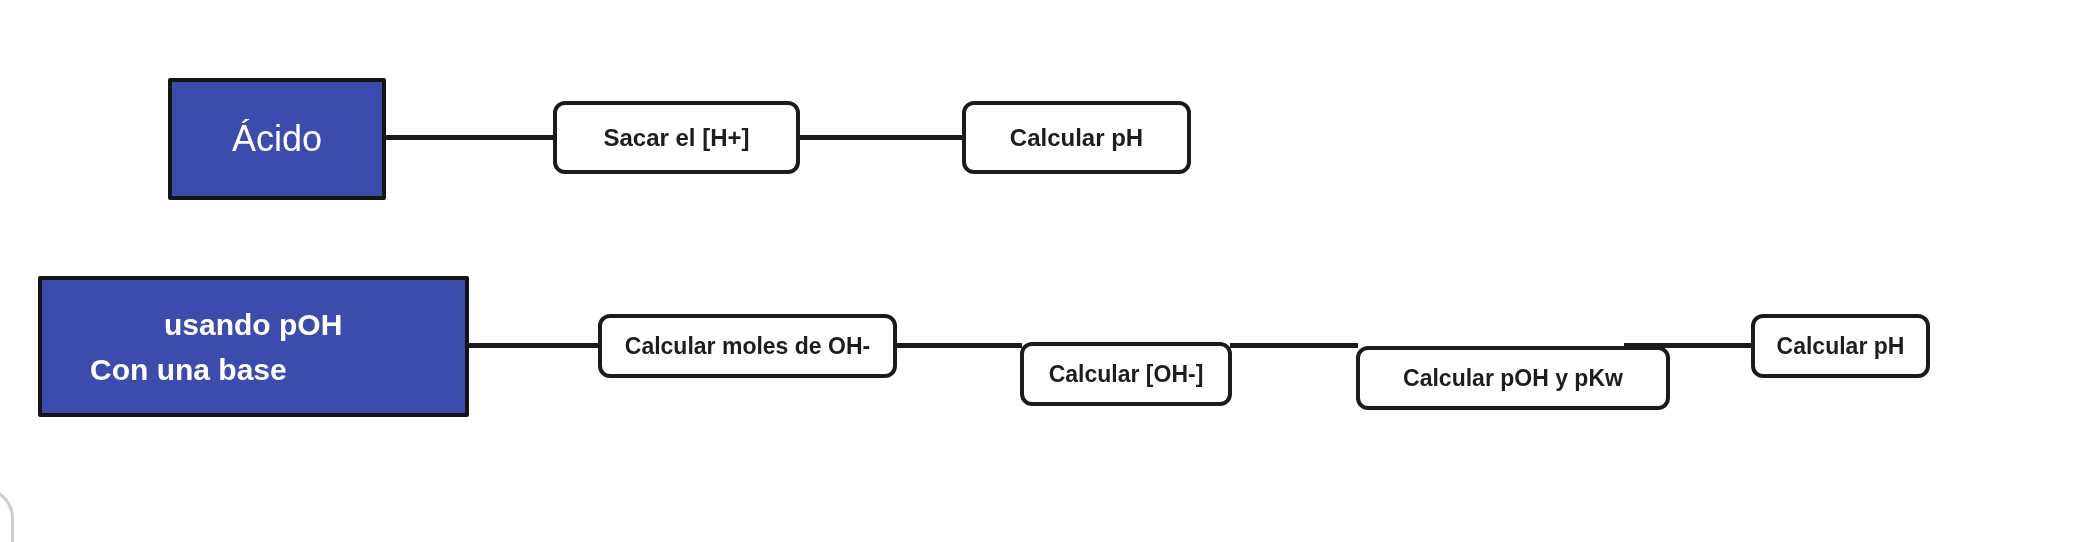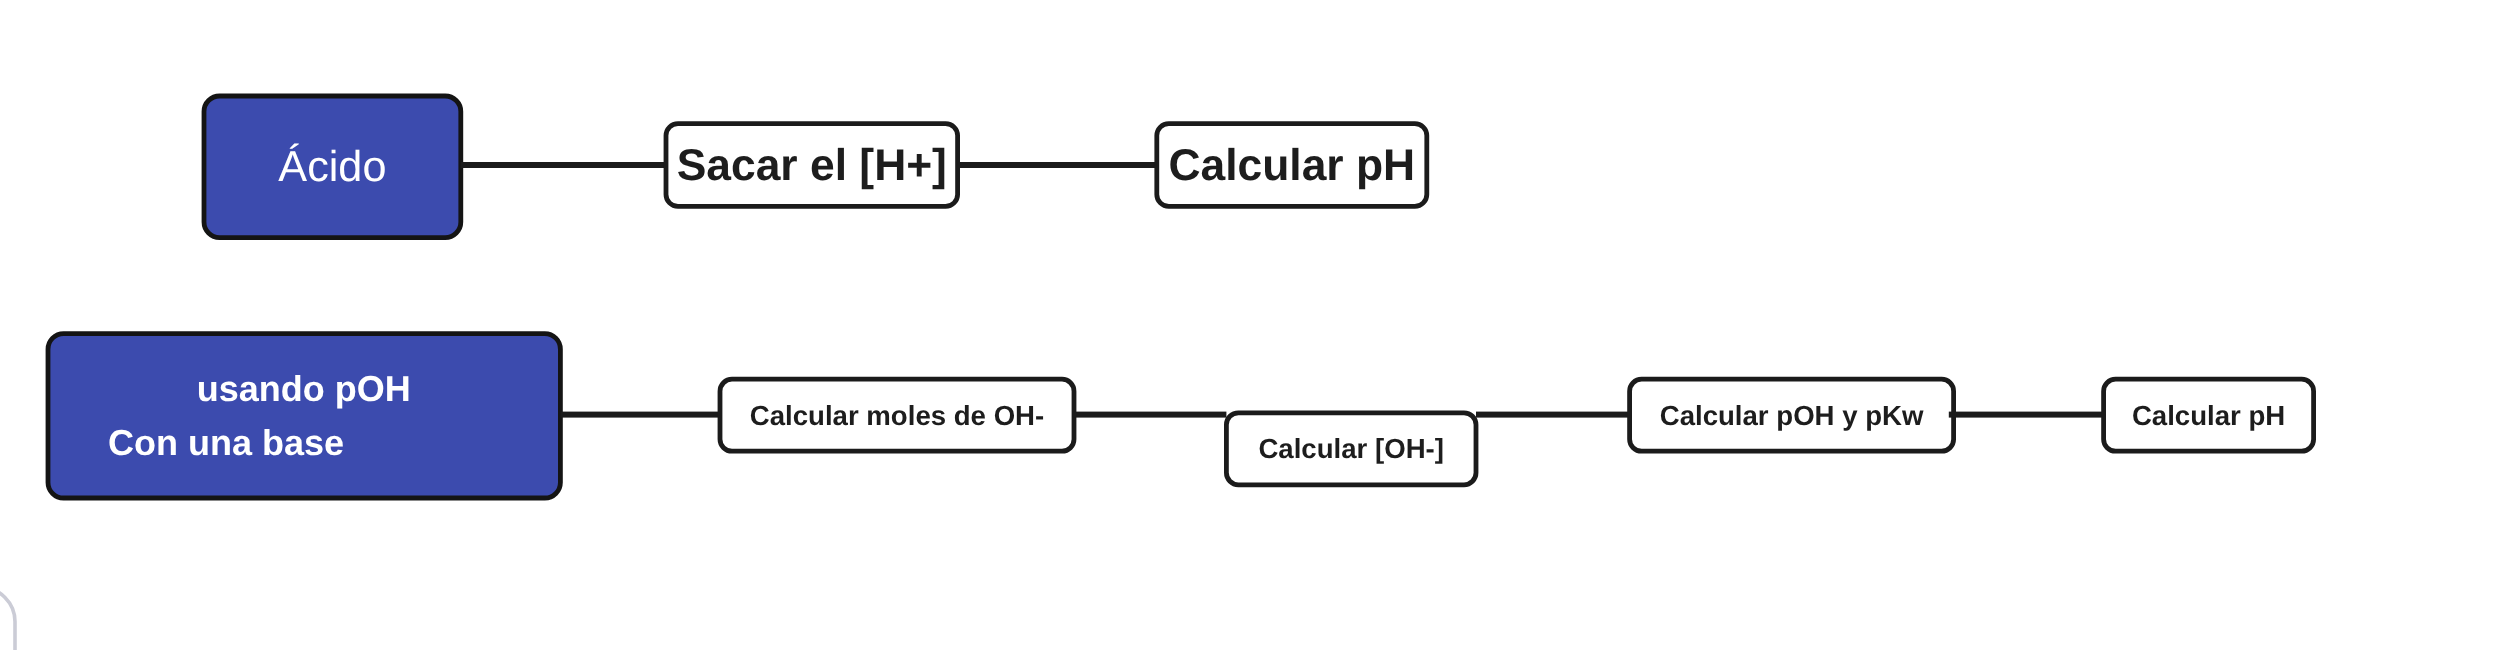--- a/index.html
+++ b/index.html
@@ -13,48 +13,48 @@
     position: relative;
     width: 2078px; height: 542px;
     background: var(--background, #ffffff);
     overflow: hidden;
   }
   
   .root-node {
     position: absolute;
     background: var(--root-fill, #3c4bae);
     border: 4px solid var(--root-border, #141414);
-    border-radius: 15px;
+    border-radius: 2px;
     color: var(--root-text, #ffffff);
     display: flex; flex-direction: column; justify-content: center;
   }
   .root-1 { left: 168px; top: 78px; width: 218px; height: 122px; text-align: center; }
   .root-1 .nl { font-size: 36px; line-height: 52px; font-weight: 400; }
   .root-2 { left: 38px; top: 276px; width: 431px; height: 141px; text-align: left; }
   .root-2 .nl { font-size: 30px; line-height: 45px; font-weight: 700; }
   .root-2 .nl-1 { margin-left: 48px; }
   .root-2 .nl-2 { margin-left: 122px; }
   
   .step {
     position: absolute;
     background: var(--step-fill, #ffffff);
     border: 4px solid var(--step-border, #1b1b1b);
     border-radius: 12px;
     color: var(--step-text, #1d1d1d);
     display: flex; align-items: center; justify-content: center;
     font-weight: 700;
     white-space: nowrap;
   }
-  .row-1.step { top: 101px; height: 73px; font-size: 37px; }
+  .row-1.step { top: 101px; height: 73px; font-size: 24px; }
   .row-2.step { top: 314px; height: 64px; font-size: 23px; }
   .s-1a { left: 553px;  width: 247px; }
   .s-1b { left: 962px;  width: 229px; }
   .s-2a { left: 598px;  width: 299px; }
   .s-2b { left: 1020px; width: 212px; margin-top: 28px; }
-  .s-2c { left: 1356px; width: 274px; }
+  .s-2c { left: 1356px; width: 314px; margin-top: 32px; }
   .s-2d { left: 1751px; width: 179px; }
   
   .conn {
     position: absolute;
     height: 5px;
     background: var(--connector, #1b1b1b);
   }
   .row-1.conn { top: 135px; }
   .row-2.conn { top: 343px; }
   .c-1a { left: 384px;  width: 171px; }

